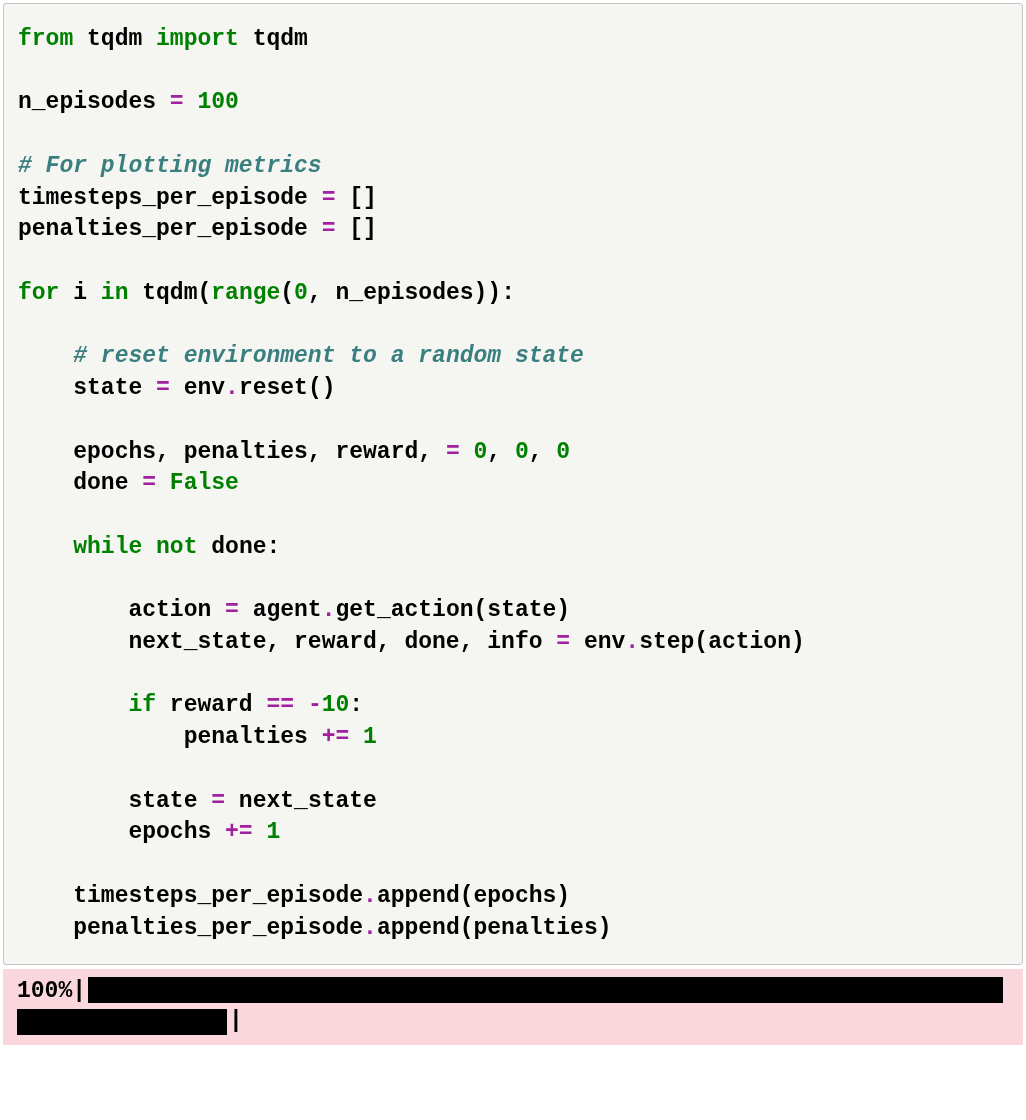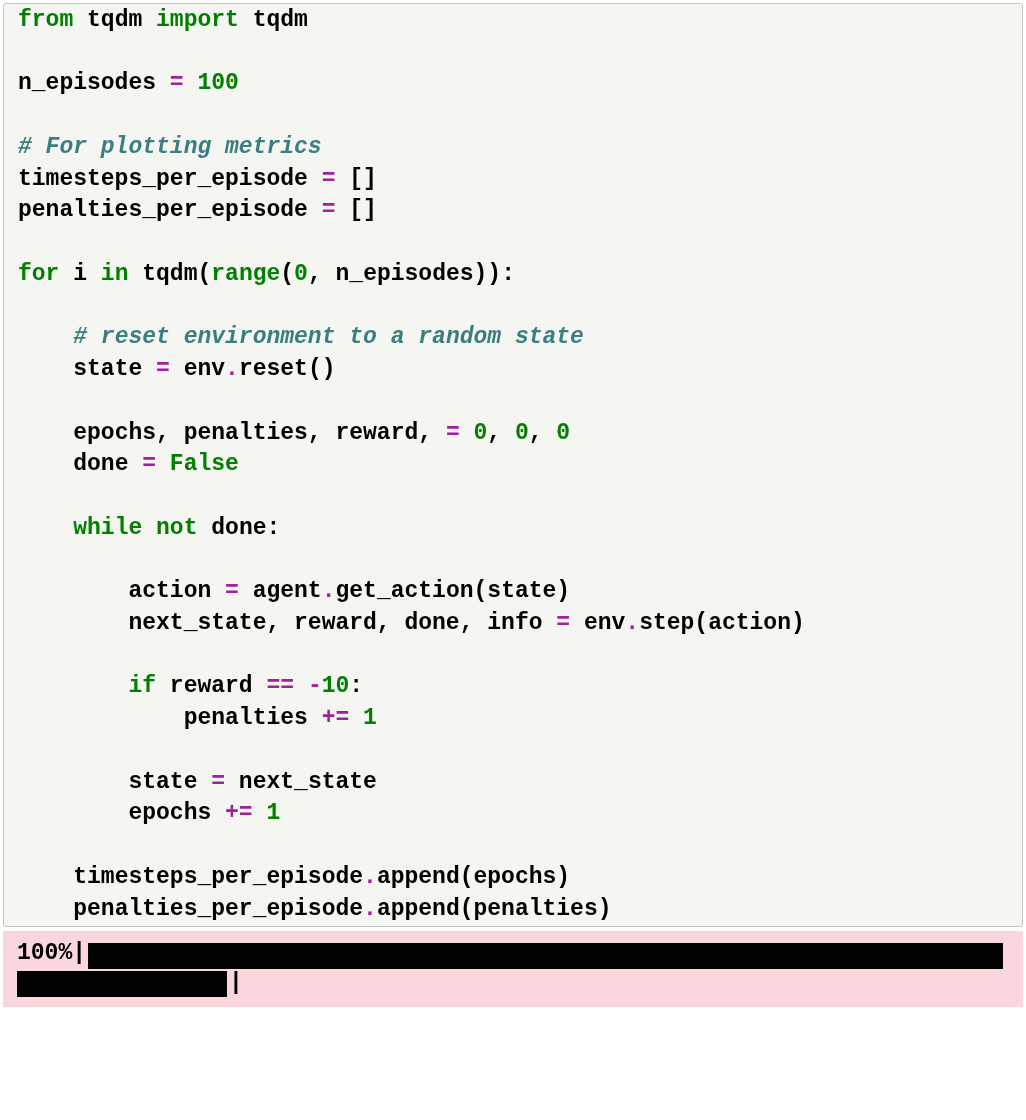--- a/index.html
+++ b/index.html
@@ -10,21 +10,21 @@
     body {
       font-family: "Courier New", Courier, monospace;
       background: #ffffff;
       width: 1026px;
       padding: 3px;
     }
     .code-cell {
       background: #f5f5f1;
       border: 1px solid #c5c5c5;
       border-radius: 3px;
-      padding: 1px 14px;
+      padding: 20px 14px;
       margin-bottom: 4px;
     }
     pre {
       font-family: "Courier New", Courier, monospace;
       font-size: 23px;
       line-height: 1.38;
       white-space: pre;
       color: #000000;
       font-weight: bold;
     }
@@ -38,21 +38,21 @@
       background: #fad7dd;
       padding: 8px 14px;
       font-size: 23px;
       line-height: 1.3;
       font-family: "Courier New", Courier, monospace;
       font-weight: bold;
       color: #000000;
     }
     .progress-row1 {
       display: flex;
-      align-items: flex-end;
+      align-items: flex-start;
       white-space: nowrap;
     }
     .progress-row2 {
       display: flex;
       align-items: center;
       white-space: nowrap;
     }
     .bar-box {
       display: inline-block;
       background: #000000;

